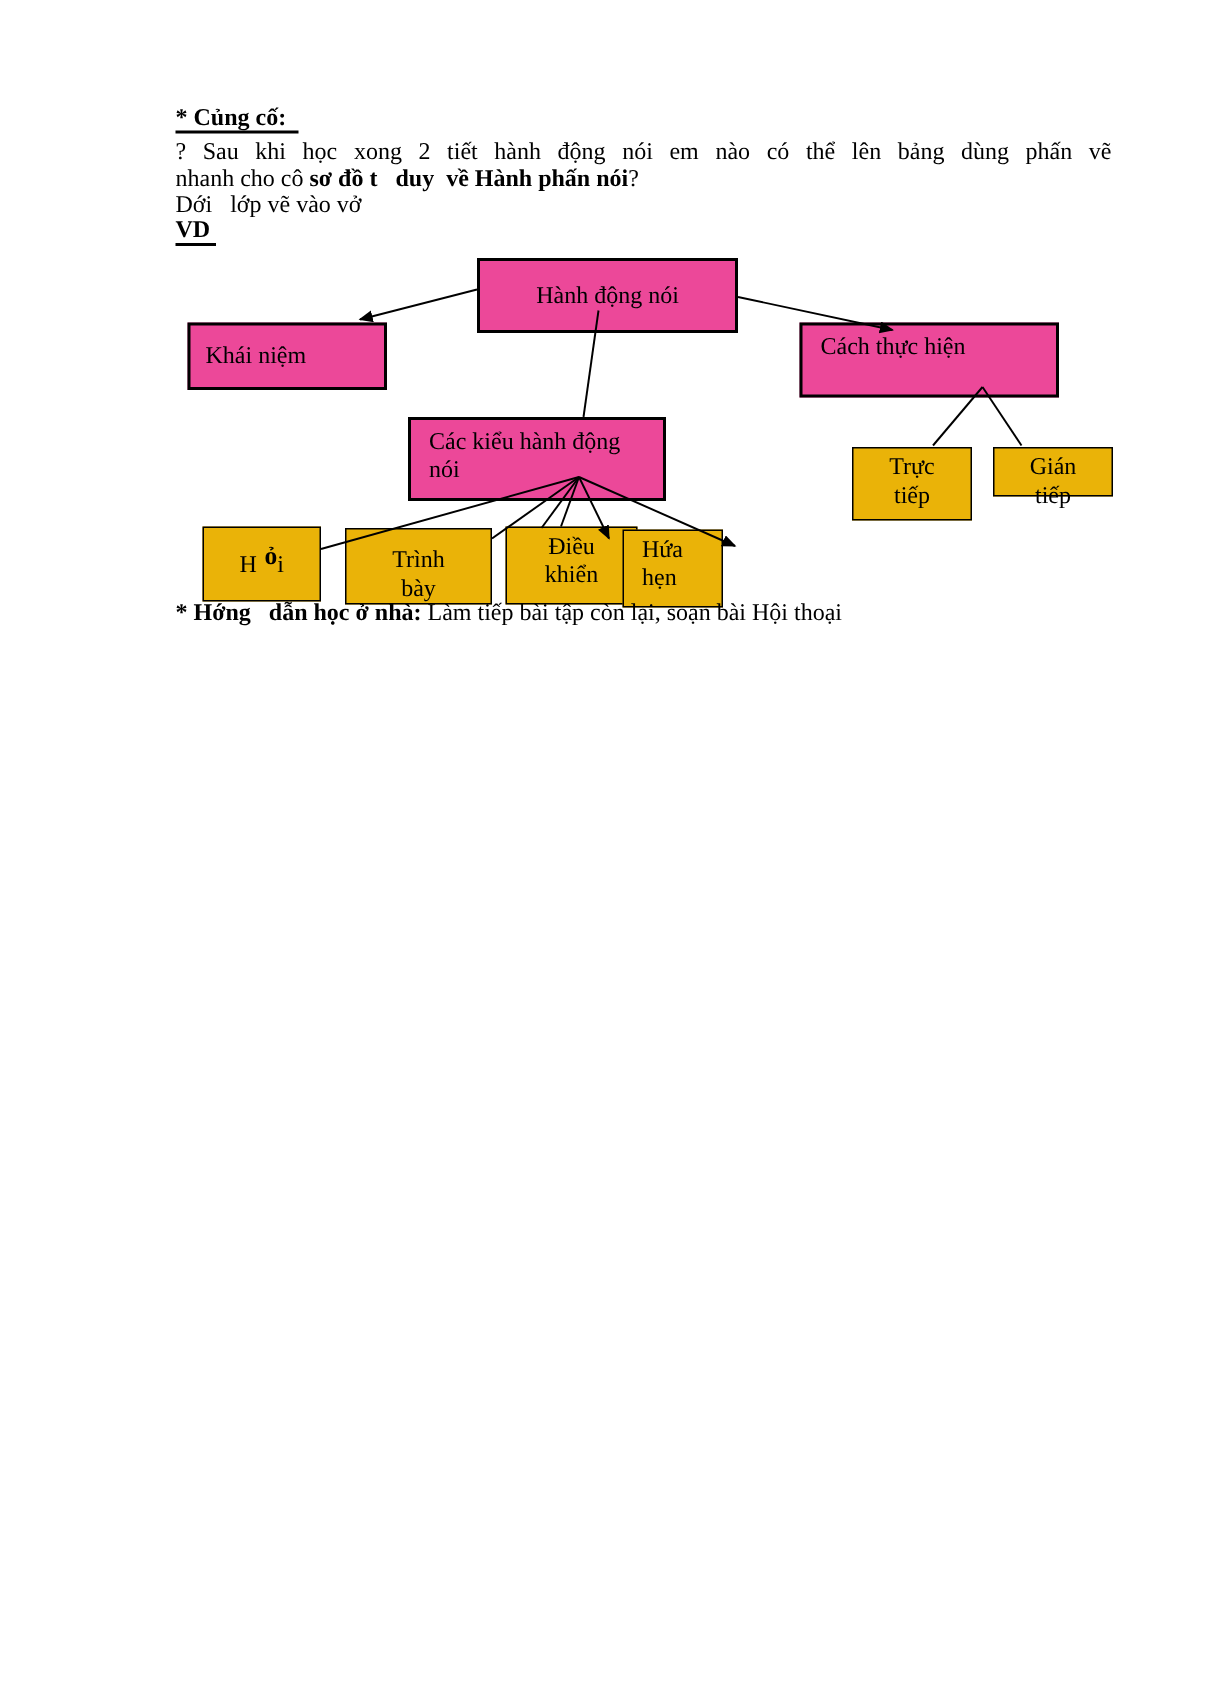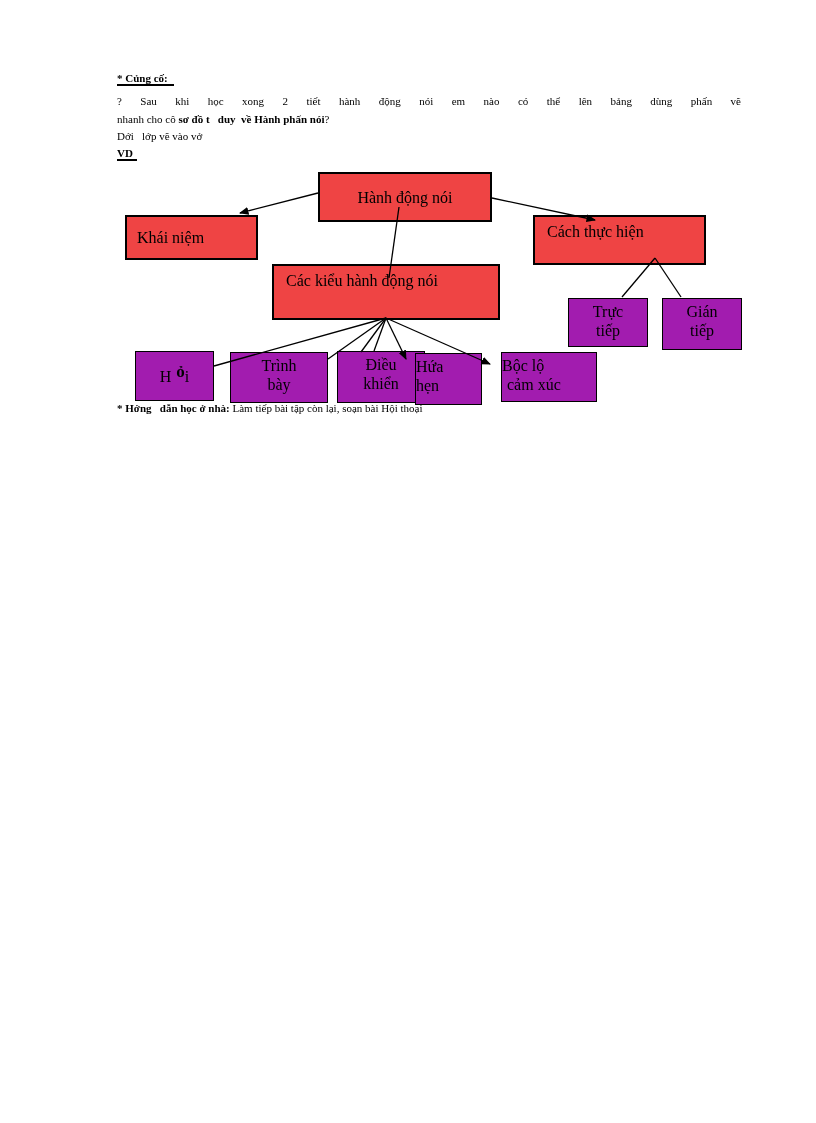--- a/index.html
+++ b/index.html
@@ -5,38 +5,38 @@
   html,body{margin:0;padding:0;background:#888;}
   .page{
     position:relative;
     width:816px;height:1123px;
     background:#ffffff;
     font-family:"Liberation Serif","DejaVu Serif",serif;
     color:#000;
     overflow:hidden;
     margin:0 auto;
   }
-  .tline{position:absolute;left:117px;width:624px;font-size:11px;line-height:17.5px;white-space:pre-wrap;}
+  .tline{position:absolute;left:117px;width:624px;font-size:16px;line-height:17.5px;white-space:pre-wrap;}
   .justify-full{text-align:justify;text-align-last:justify;}
   .b{font-weight:bold;}
   .u{border-bottom:2px solid #000;padding-right:4px;}
   .box{
     position:absolute;
     border:2px solid #000;
     box-sizing:border-box;
     font-size:16px;
     line-height:19px;
     z-index:2;
   }
-  .yellow{background:#ef4444;}
-  .white{background:#a21caf;border-width:1.5px;font-family:Liberation Serif, serif;}
+  .yellow{background:#ec4899;}
+  .white{background:#eab308;border-width:1.5px;font-family:Liberation Serif, serif;}
   .vcenter{display:flex;align-items:center;}
   .hcenter{justify-content:center;text-align:center;}
   .lines2{display:flex;flex-direction:column;align-items:center;padding-top:3px;}
-  .lines2-left{display:flex;flex-direction:column;align-items:flex-start;padding-top:3px;}
+  .lines2-left{display:flex;flex-direction:column;align-items:flex-start;padding-top:3px;padding-left:12px;}
   .overlay{position:absolute;left:0;top:0;z-index:3;pointer-events:none;}
   .hoi-raised{font-weight:bold;position:relative;top:-5px;margin-left:5px;font-size:17px;}
 </style>
 </head>
 <body>
 
 <div class="page">
 
   <div class="tline b" style="top:70px;"><span class="u">* Củng cố: </span></div>
 
@@ -53,57 +53,53 @@
   </div>
 
   <div class="box yellow vcenter" style="left:125px;top:215px;width:133px;height:45px;padding-left:10px;">
     <span>Khái niệm</span>
   </div>
 
   <div class="box yellow" style="left:533px;top:215px;width:173px;height:50px;padding:5px 0 0 12px;">
     <span>Cách thực hiện</span>
   </div>
 
-  <div class="box yellow" style="left:272px;top:264px;width:228px;height:56px;padding:5px 12px 0 12px;">
+  <div class="box yellow" style="left:272px;top:278px;width:172px;height:56px;padding:5px 12px 0 12px;">
     <span>Các kiểu hành động nói</span>
   </div>
 
   <div class="box white lines2" style="left:568px;top:298px;width:80px;height:49px;">
     <span>Trực</span>
     <span>tiếp</span>
   </div>
 
-  <div class="box white lines2" style="left:662px;top:298px;width:80px;height:52px;">
+  <div class="box white lines2" style="left:662px;top:298px;width:80px;height:33px;">
     <span>Gián</span>
     <span>tiếp</span>
   </div>
 
   <div class="box white vcenter hcenter" style="left:135px;top:351px;width:79px;height:50px;">
     <span><span>H</span><span class="hoi-raised">ỏ</span><span>i</span></span>
   </div>
 
-  <div class="box white lines2" style="left:230px;top:352px;width:98px;height:51px;">
+  <div class="box white lines2" style="left:230px;top:352px;width:98px;height:51px;justify-content:flex-end;">
     <span>Trình</span>
     <span>bày</span>
   </div>
 
   <div class="box white lines2" style="left:337px;top:351px;width:88px;height:52px;">
     <span>Điều</span>
     <span>khiển</span>
   </div>
 
   <div class="box white lines2-left" style="left:415px;top:353px;width:67px;height:52px;">
     <span>Hứa</span>
     <span>hẹn</span>
   </div>
 
-  <div class="box white lines2-left" style="left:501px;top:352px;width:96px;height:50px;">
-    <span>Bộc lộ</span>
-    <span style="margin-left:5px;">cảm xúc</span>
-  </div>
 
   <svg class="overlay" width="816" height="1123" viewBox="0 0 816 1123">
     <defs>
       <marker id="arr" markerWidth="11" markerHeight="9" refX="8.5" refY="4" orient="auto" markerUnits="userSpaceOnUse">
         <path d="M0,0 L9.5,4 L0,8 z" fill="#000"></path>
       </marker>
     </defs>
     <line x1="318" y1="193" x2="240" y2="213" stroke="#000" stroke-width="1.3" marker-end="url(#arr)"></line>
     <line x1="492" y1="198" x2="595" y2="220" stroke="#000" stroke-width="1.3" marker-end="url(#arr)"></line>
     <line x1="399" y1="207" x2="389" y2="278" stroke="#000" stroke-width="1.3"></line>

